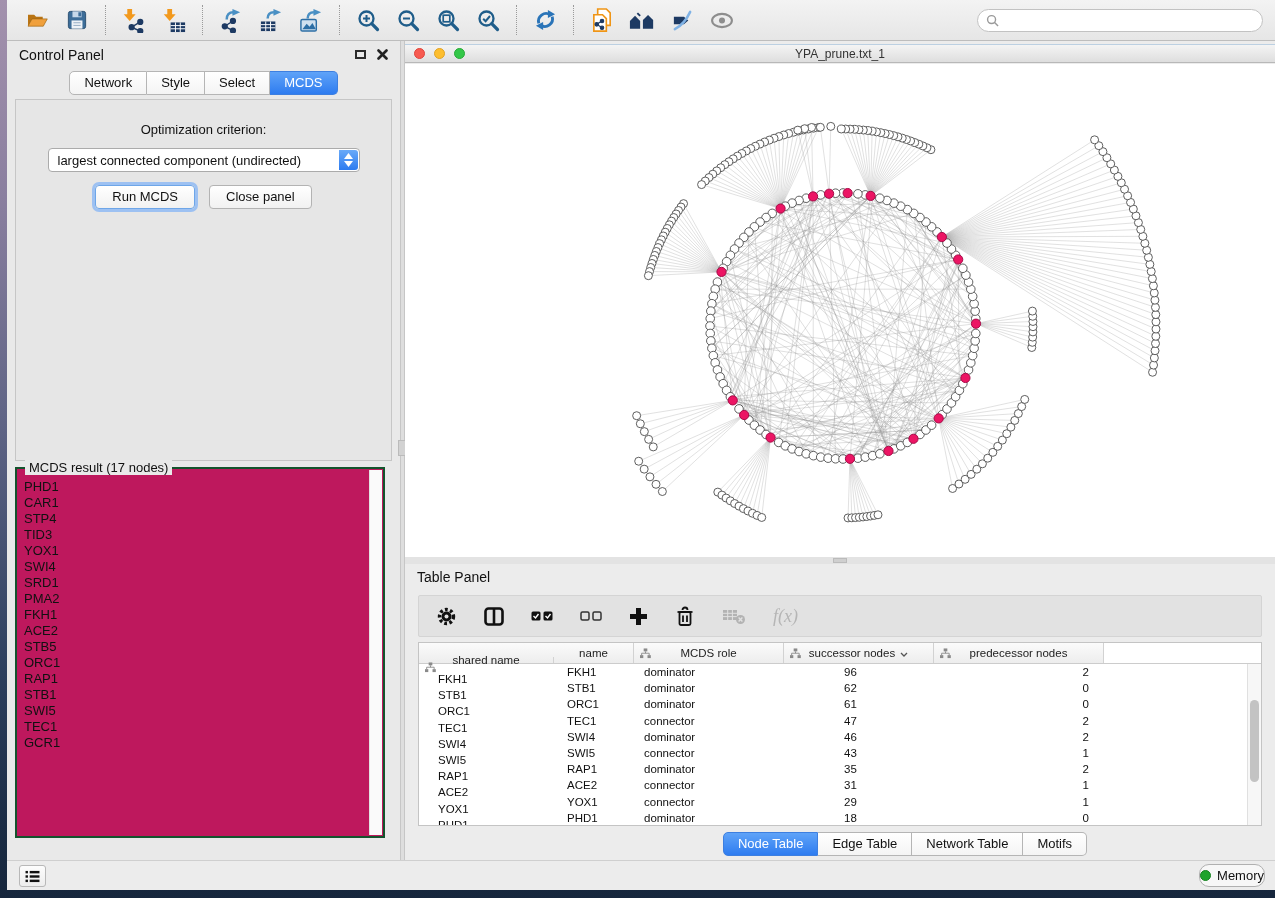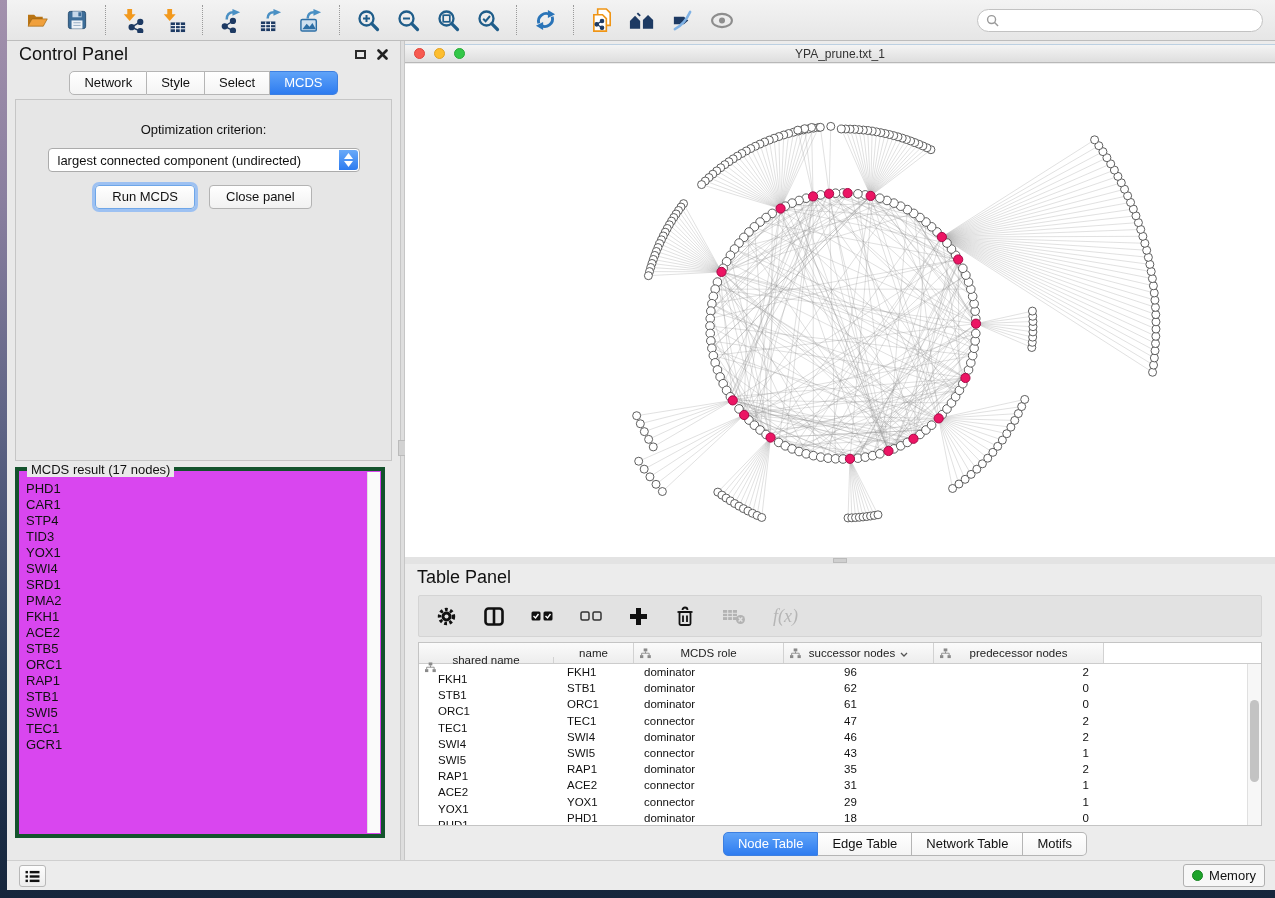--- a/index.html
+++ b/index.html
@@ -17,21 +17,21 @@
     display:flex; align-items:center; padding:0 10px; }
   .tbtn { width:40px; height:33px; display:flex; align-items:center; justify-content:center; border-radius:3px; }
   .tsep { width:0; height:30px; border-left:1px dotted #9a9a9a; margin:0 8px; }
   .search-box { margin-left:auto; width:286px; height:23px; background:#fff; border:1px solid #c2c2c2;
     border-radius:12px; display:flex; align-items:center; padding:0 8px; gap:5px; margin-right:2px; }
   .search-box input { border:none; outline:none; flex:1; font-size:12px; background:transparent; }
 
   
   .cpanel { position:absolute; left:0; top:41px; width:393px; height:819px; background:#e9e9e9; }
   .panel-head { height:27px; display:flex; align-items:center; padding:0 12px; }
-  .panel-title { font-size:18px; color:#111; }
+  .panel-title { font-size:14px; color:#111; }
   .panel-icons { margin-left:auto; display:flex; gap:11px; align-items:center; }
   .float-ico { width:11px; height:9px; border:2px solid #2b2b2b; background:transparent; }
   .ctabs { display:flex; justify-content:center; margin-top:3px; position:relative; z-index:2; }
   .ctab { font-size:13px; padding:3px 14px 4px; background:linear-gradient(#ffffff,#f4f4f4);
     border:1px solid #b5b5b5; border-left:none; color:#111; }
   .ctab:first-child { border-left:1px solid #b5b5b5; border-radius:5px 0 0 5px; }
   .ctab:last-child { border-radius:0 5px 5px 0; }
   .ctab.active { background:linear-gradient(#5fa3f8,#2e7cf0); color:#fff; border-color:#3d7fe0; }
   .tabbox { position:absolute; left:8px; width:377px; top:58px; height:362px;
     background:#e6e6e6; border:1px solid #c6c6c6; }
@@ -39,21 +39,21 @@
   .sel { margin:11px auto 0; width:312px; height:24px; background:#fff; border:1px solid #ababab;
     border-radius:4px; display:flex; align-items:center; position:relative; font-size:13px; padding-left:9px; color:#111; }
   .sel-step { position:absolute; right:1px; top:1px; bottom:1px; width:19px; border-radius:0 3px 3px 0;
     background:linear-gradient(#6aaaf8,#2c7bf0); display:flex; flex-direction:column; align-items:center; justify-content:center; gap:2px; }
   .btnrow { display:flex; justify-content:center; gap:14px; margin-top:13px; }
   .btn { font-size:13px; padding:3px 16px 4px; background:linear-gradient(#ffffff,#f1f1f1);
     border:1px solid #b3b3b3; border-radius:4px; color:#111; }
   .btn.focus { box-shadow:0 0 0 3px rgba(108,168,250,.6); border-color:#6ea6e8;padding-left:16px; }
 
   .resultbox { position:absolute; left:8px; width:370px; top:426px; height:371px;
-    border:4px solid #14532d; background:#d946ef; }
+    border:2px solid #14532d; background:#be185d; }
   .resultbox .legend { position:absolute; top:-9px; left:8px; background:#e9e9e9; padding:0 4px;
     font-size:13px; color:#111; }
   .result-list { list-style:none; padding:10px 0 0 7px; font-size:13px; line-height:16px; color:#111; }
   .result-scroll { position:absolute; right:1px; top:1px; bottom:1px; width:13px;
     background:#fafafa; border-left:1px solid #e2e2e2; }
 
   
   .vsplit { position:absolute; left:393px; top:41px; width:5px; height:819px; background:#dedede;
     border-left:1px solid #c6c6c6; border-right:1px solid #c6c6c6; }
   .vsplit .grip { position:absolute; left:-3px; top:399px; width:9px; height:16px;
@@ -100,22 +100,22 @@
   .vthumb { position:absolute; left:2px; right:2px; top:36px; height:82px; background:#c3c3c3; border-radius:6px; }
 
   .tp-tabs { position:absolute; left:0; width:100%; top:268px; display:flex; justify-content:center; }
 
   
   .statusbar { position:absolute; left:0; top:860px; width:1268px; height:30px;
     background:#ececec; border-top:1px solid #cfcfcf; }
   .sb-btn { position:absolute; left:12px; top:4px; width:27px; height:22px;
     background:linear-gradient(#fdfdfd,#ededed); border:1px solid #b8b8b8; border-radius:3px;
     display:flex; align-items:center; justify-content:center; }
-  .mem-btn { position:absolute; right:10px; top:3px; height:23px; padding:0 8px;
-    background:#f7f7f7; border:1px solid #b0b0b0; border-radius:3px;
+  .mem-btn { position:absolute; right:10px; top:3px; height:23px; padding:0 0;
+    background:#f7f7f7; border:1px solid #b0b0b0; border-radius:10px;
     display:flex; align-items:center; gap:6px; font-size:13px; color:#111; }
   .mem-dot { width:11px; height:11px; border-radius:50%; background:#1ea32b; border:1px solid #15831f; }
 </style>
 </head>
 <body>
 
 <div class="desktop">
   <div class="app">
 
     <div class="toolbar">

